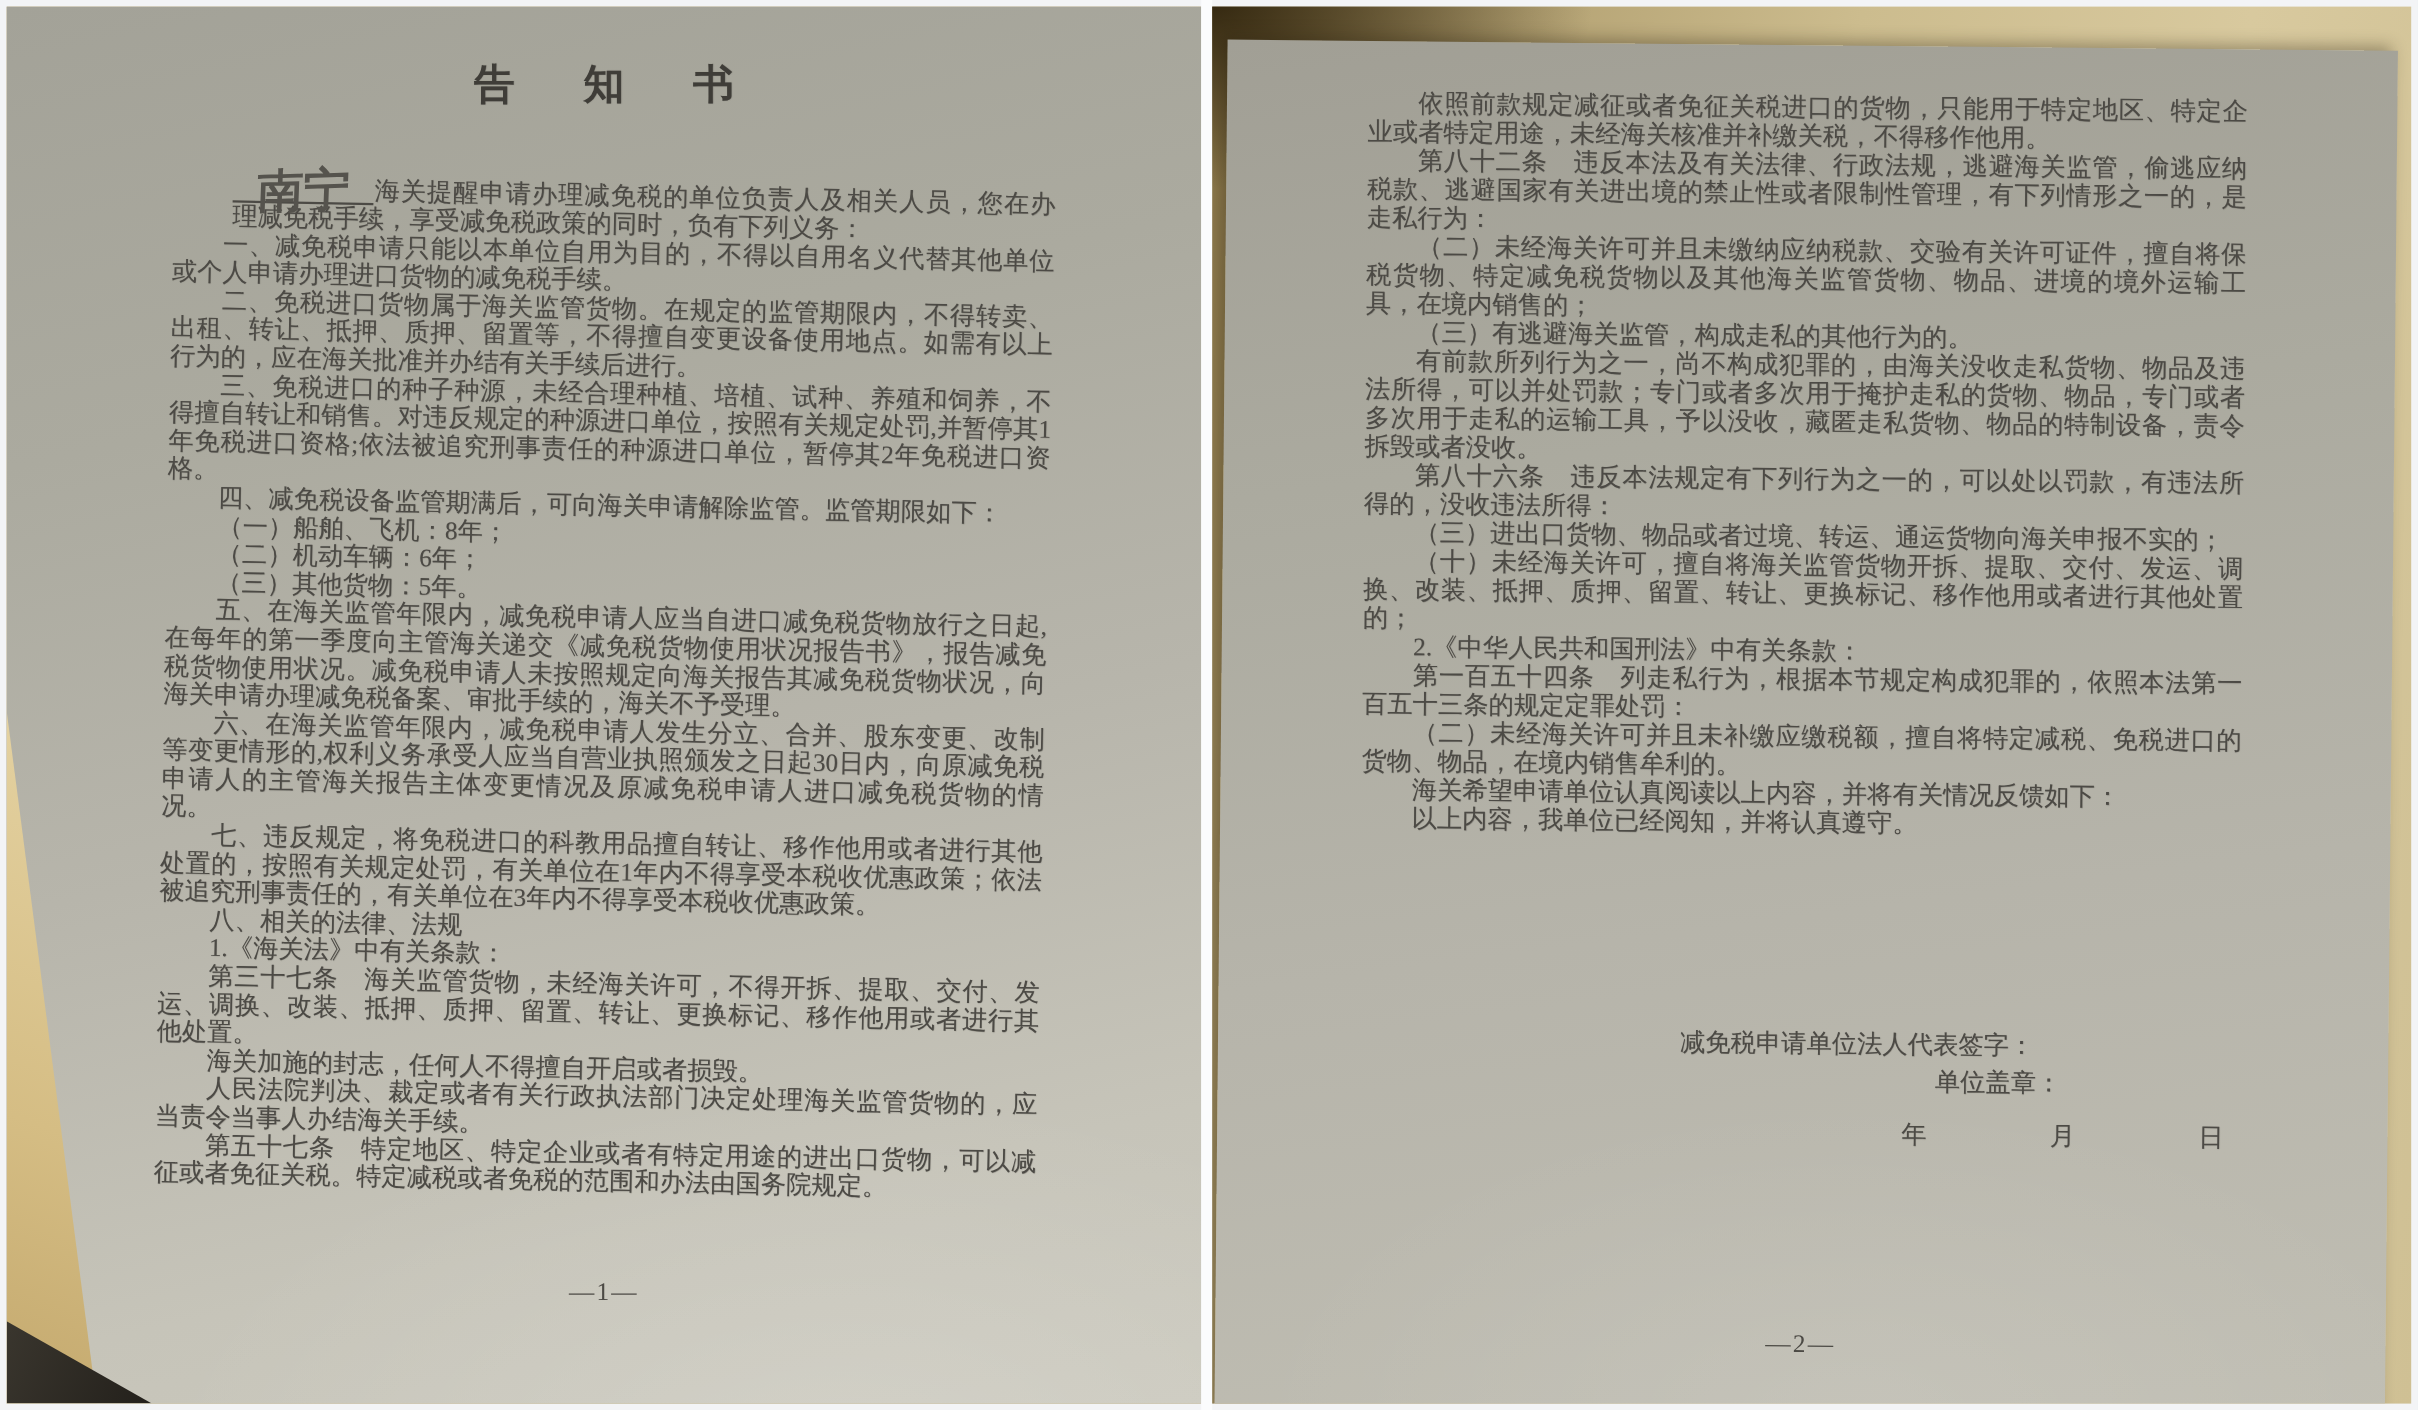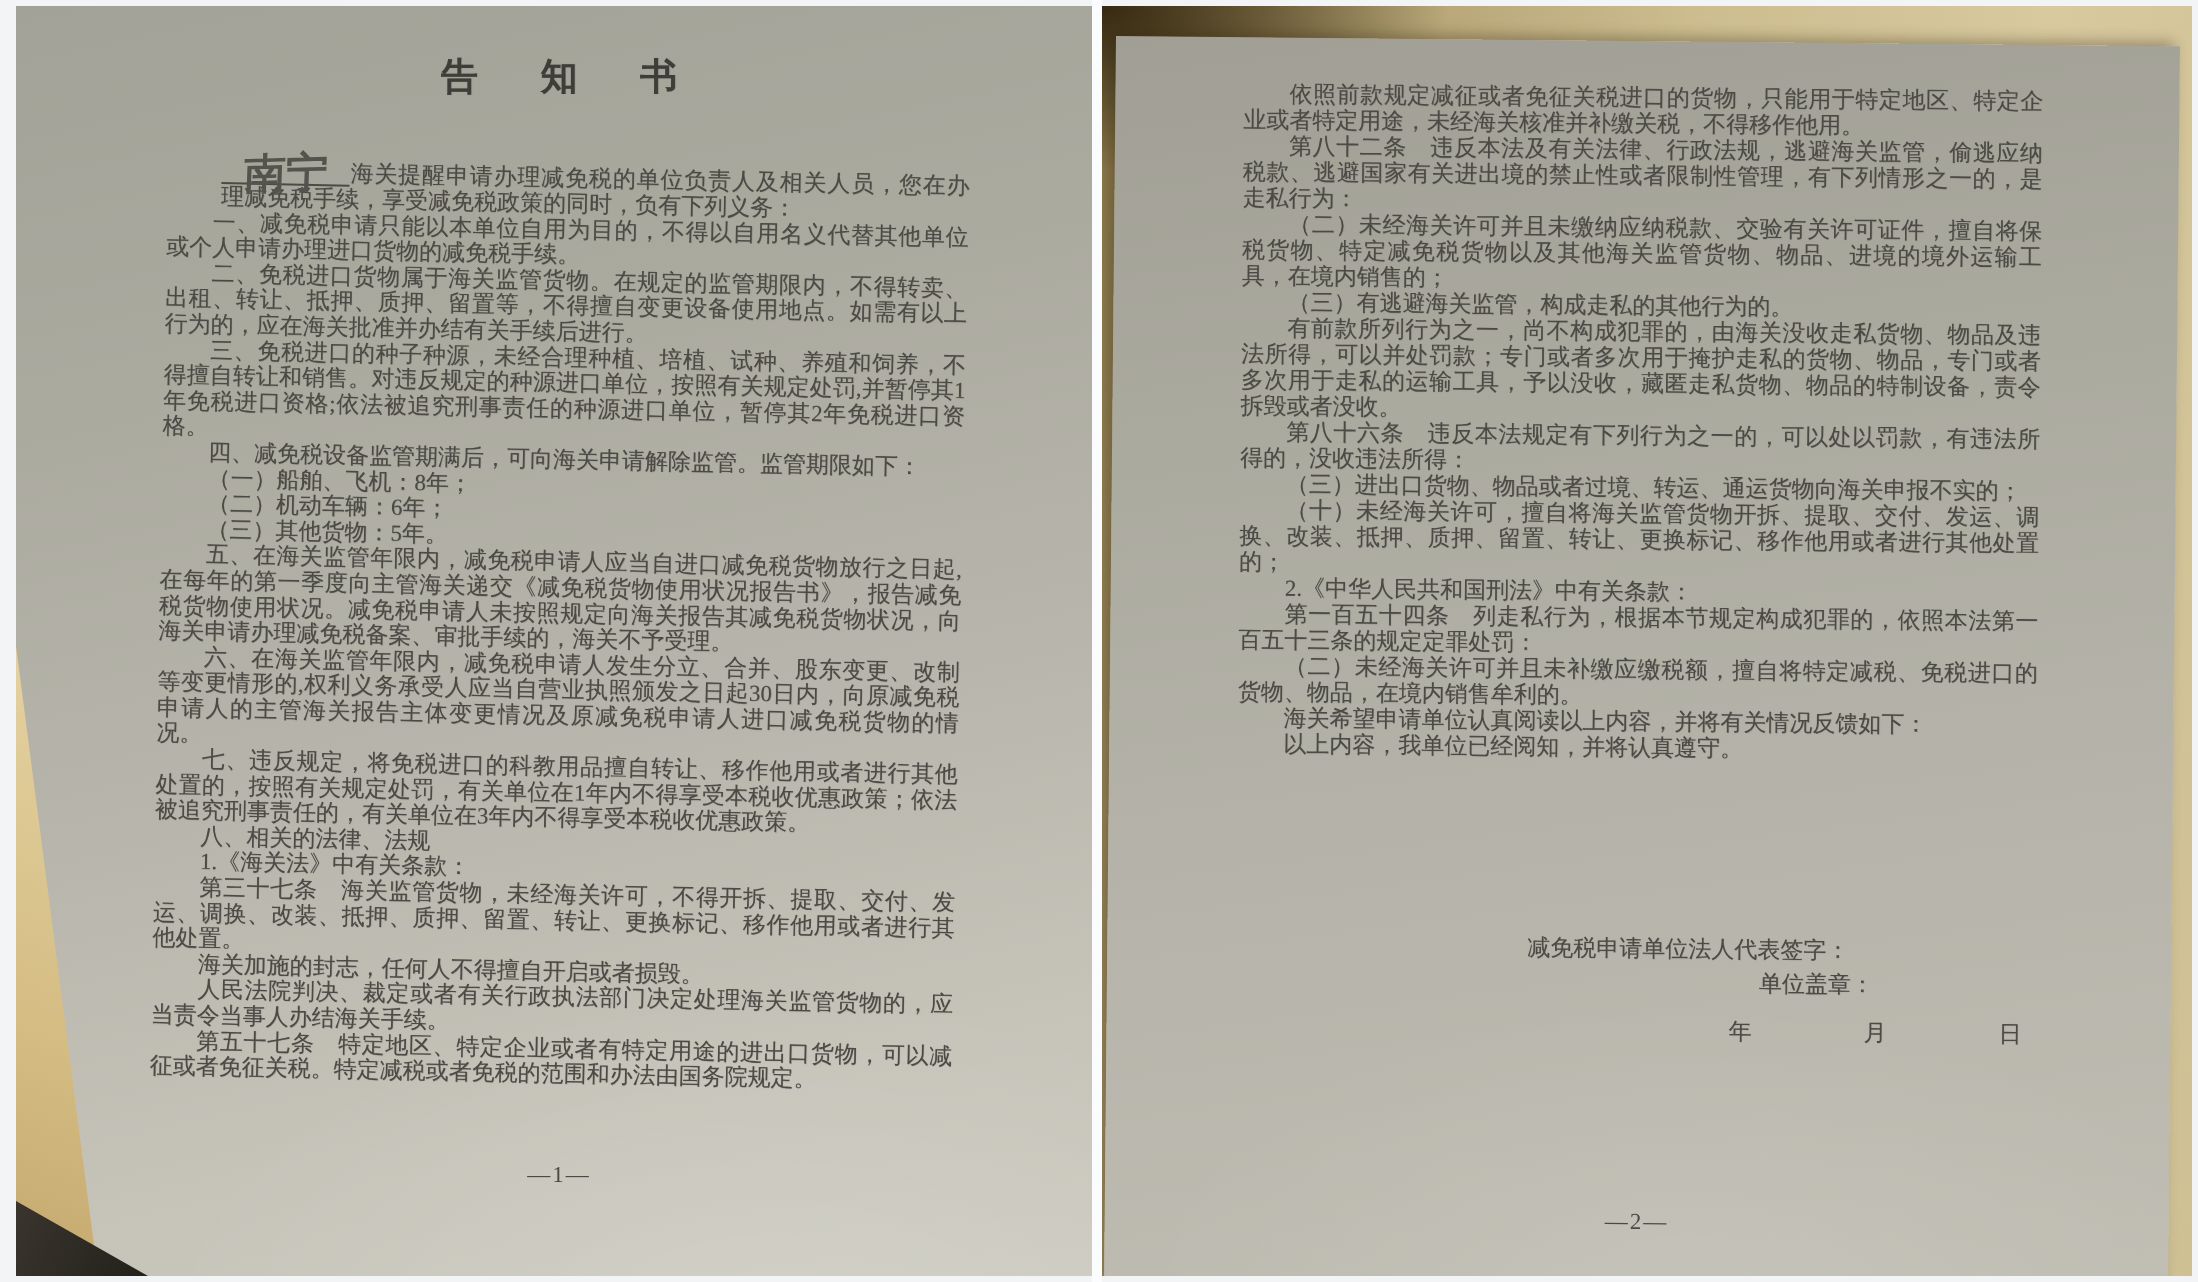--- a/index.html
+++ b/index.html
@@ -5,21 +5,21 @@
   html,body { margin:0; padding:0; background:#eef0f3; }
   #canvas {
     position:relative; width:2198px; height:1282px; overflow:hidden;
     background:#f3f4f6;
     font-family:"Liberation Serif","DejaVu Serif",serif;
   }
   .photo {
     position:absolute; top:6px; height:1270px; overflow:hidden;
     background:#b9ab80;
   }
-  #photo-left  { left:16px;    width:1086px; }
+  #photo-left  { left:6px;    width:1086px; }
   #photo-right { left:1102px; width:1090px;
     background:
       radial-gradient(ellipse 480px 230px at 0% 0%, rgba(42,31,10,.88), rgba(42,31,10,0) 72%),
       linear-gradient(100deg,#8a7648 0%,#b5a374 22%,#ccbc8e 45%,#d8c99e 72%,#cfc094 100%);
   }
   .paper {
     position:absolute; color:#4c4a45;
   }
   #paper-left {
     left:0; top:0; right:0; bottom:0;

